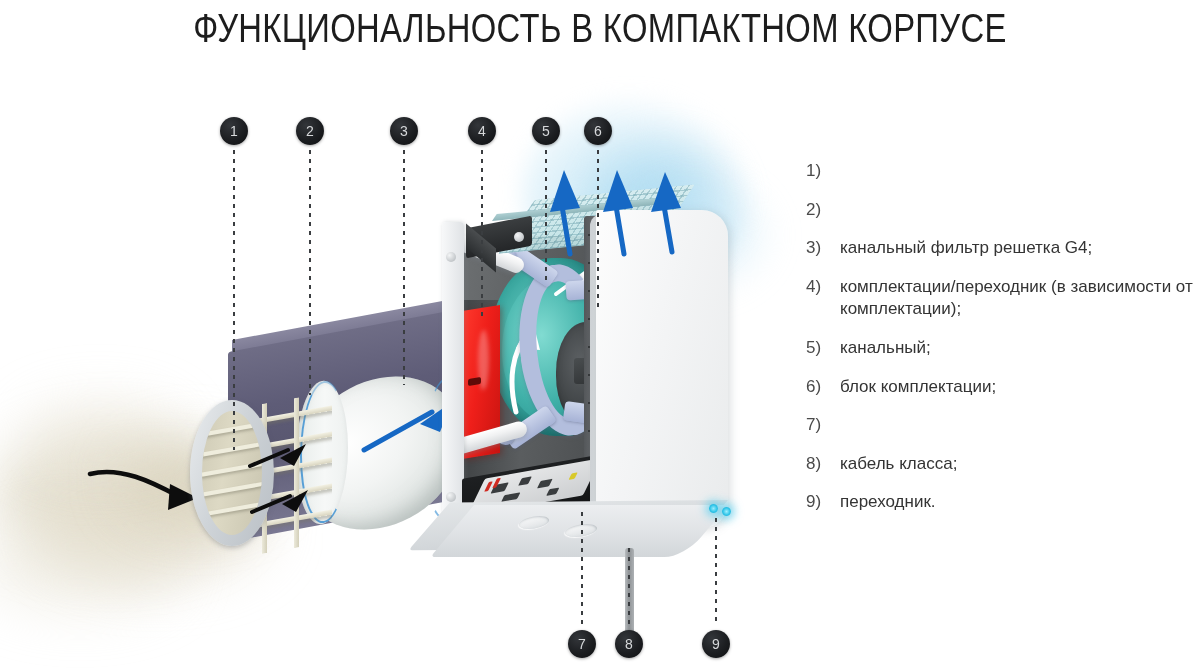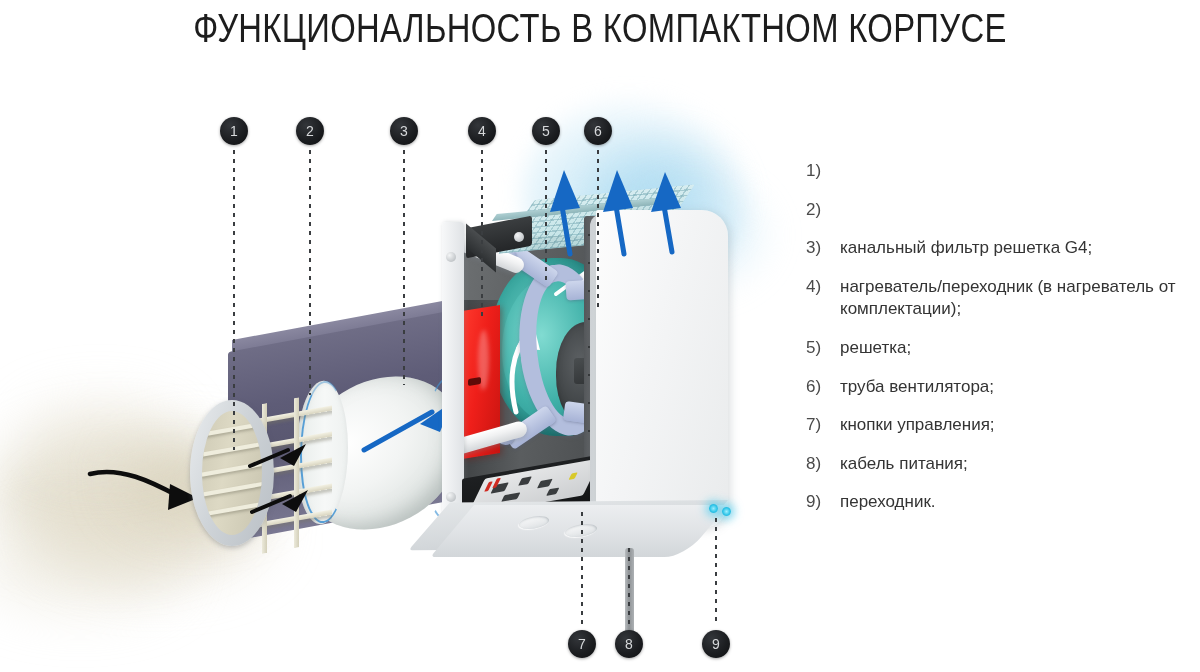--- a/index.html
+++ b/index.html
@@ -501,35 +501,34 @@
     </div>
     <div class="leg-item">
       <div class="leg-num">2)</div>
     </div>
     <div class="leg-item">
       <div class="leg-num">3)</div>
       <div class="leg-txt">канальный фильтр решетка G4;</div>
     </div>
     <div class="leg-item">
       <div class="leg-num">4)</div>
-      <div class="leg-txt">нагреватель/переходник (в нагреватель от комплектации);</div>
+      <div class="leg-txt">комплектации/переходник (в зависимости от комплектации);</div>
     </div>
     <div class="leg-item">
       <div class="leg-num">5)</div>
-      <div class="leg-txt">решетка;</div>
+      <div class="leg-txt">канальный;</div>
     </div>
     <div class="leg-item">
       <div class="leg-num">6)</div>
-      <div class="leg-txt">труба вентилятора;</div>
+      <div class="leg-txt">блок комплектации;</div>
     </div>
     <div class="leg-item">
       <div class="leg-num">7)</div>
-      <div class="leg-txt">кнопки управления;</div>
     </div>
     <div class="leg-item">
       <div class="leg-num">8)</div>
-      <div class="leg-txt">кабель питания;</div>
+      <div class="leg-txt">кабель класса;</div>
     </div>
     <div class="leg-item">
       <div class="leg-num">9)</div>
       <div class="leg-txt">переходник.</div>
     </div>
   </div>
 
 </body></html>

